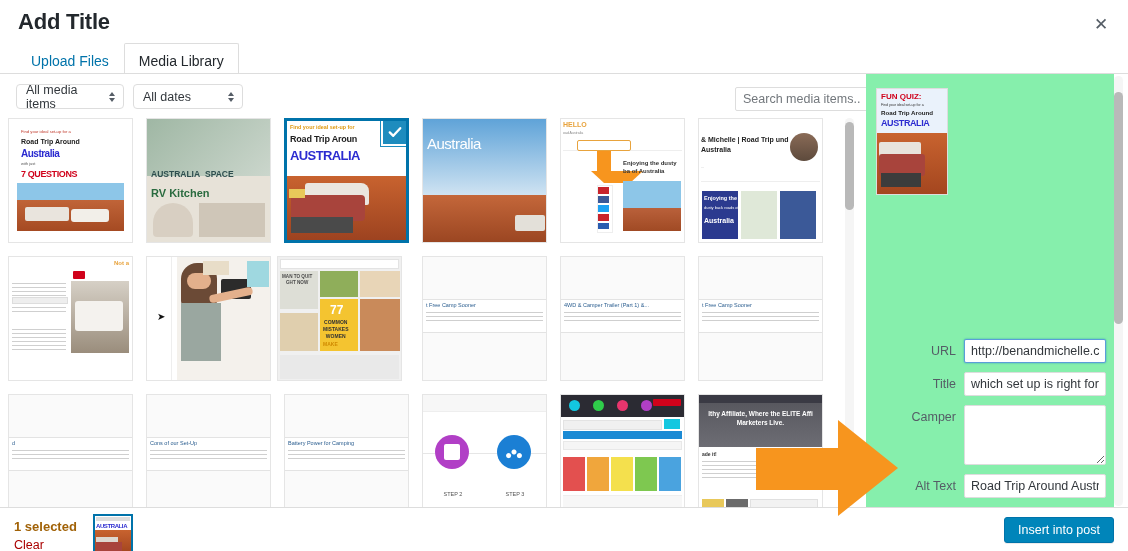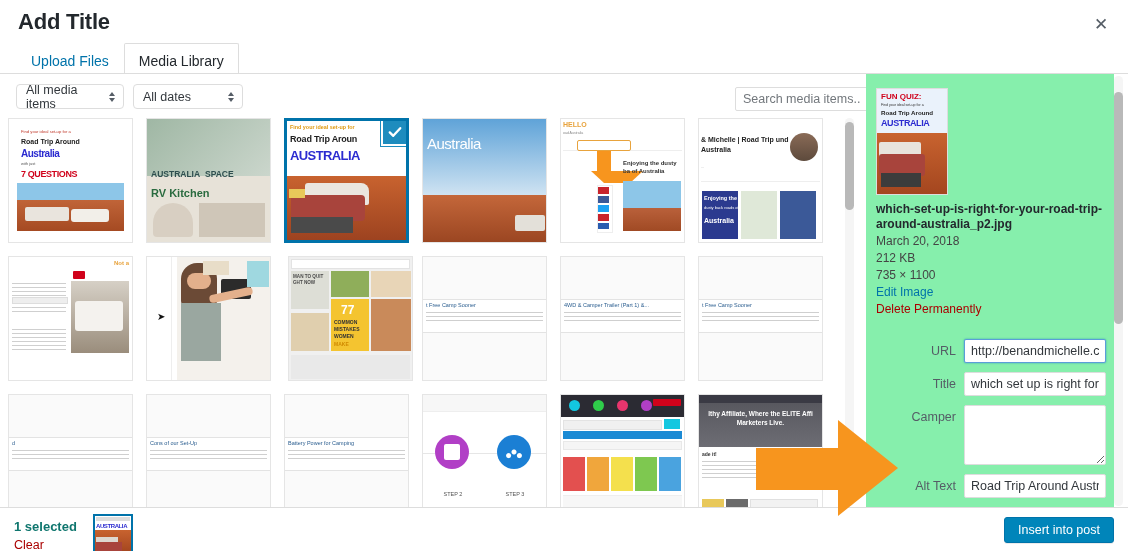--- a/index.html
+++ b/index.html
@@ -68,21 +68,21 @@
      color:#32373c;padding:0 6px;box-sizing:border-box;font-family:"Liberation Sans",sans-serif;}
   .field-input.focused{border-color:#5b9dd9;box-shadow:0 0 2px rgba(30,140,190,.8);}
   .field-textarea{width:142px;height:60px;border:1px solid #ddd;border-radius:2px;background:#fff;font-size:12.5px;
      color:#32373c;padding:4px 6px;box-sizing:border-box;resize:vertical;font-family:"Liberation Sans",sans-serif;}
 
   
   .arrow-annot{position:absolute;left:756px;top:420px;width:142px;height:100px;z-index:40;pointer-events:none;}
 
   
   .footer{position:absolute;left:0;bottom:0;width:1128px;height:43px;background:#fff;border-top:1px solid #ddd;}
-  .sel-count{position:absolute;left:14px;top:11px;font-size:13px;font-weight:bold;color:#0f766e;}
+  .sel-count{position:absolute;left:14px;top:11px;font-size:13px;font-weight:bold;color:#a16207;}
   .clear-link{position:absolute;left:14px;top:30px;font-size:12.5px;color:#a00;cursor:pointer;text-align:center;}
   .sel-thumb{position:absolute;left:93px;top:6px;width:40px;height:40px;border:2px solid #0073aa;box-sizing:border-box;overflow:hidden;background:#ddd;}
   .insert-btn{position:absolute;right:14px;top:9px;height:26px;padding:0 13px;background:#0085ba;border:1px solid #0073aa;
      border-radius:3px;color:#fff;font-size:12.5px;font-family:"Liberation Sans",sans-serif;cursor:pointer;
      box-shadow:0 1px 0 rgba(0,0,0,.08);}
 
   
   .tn{position:absolute;left:0;top:0;width:100%;height:100%;}
   .tn-white{background:#fff;}
   .tn-doc{background:#fafafa;}
@@ -249,21 +249,21 @@
           <div style="position:absolute;left:30px;top:0;right:0;height:100%;background:#f4f1ec;"></div>
           <div style="position:absolute;left:34px;top:6px;width:36px;height:44px;border-radius:16px 16px 6px 6px;background:#6b4a36;"></div>
           <div style="position:absolute;left:40px;top:16px;width:24px;height:16px;background:#e3b08c;border-radius:8px;"></div>
           <div style="position:absolute;left:34px;top:46px;width:40px;height:58px;background:#9aa7a0;"></div>
           <div style="position:absolute;left:74px;top:22px;width:30px;height:20px;background:#2b2b2b;border-radius:2px;"></div>
           <div style="position:absolute;left:62px;top:34px;width:44px;height:8px;background:#e3b08c;border-radius:4px;transform:rotate(-12deg);"></div>
           <div style="position:absolute;left:100px;top:4px;width:22px;height:26px;background:#9fd8e0;"></div>
           <div style="position:absolute;left:56px;top:4px;width:26px;height:14px;background:#e8ddc8;"></div>
         </div>
         </div>
-        <div class="thumb" style="left: 280px; top: 138px;">
+        <div class="thumb" style="left: 269px; top: 138px; text-align: center;">
         <div class="tn" style="background:#f0f0f0;">
           <div style="position:absolute;left:2px;top:2px;right:2px;height:8px;background:#fff;border:1px solid #e3e3e3;"></div>
           <div style="position:absolute;left:2px;top:14px;width:38px;height:38px;background:#ddded6;"></div>
           <div style="position:absolute;left:4px;top:17px;font-size:4.6px;font-weight:bold;color:#4a4a4a;line-height:6px;">MAN TO QUIT<br>GHT NOW</div>
           <div style="position:absolute;left:42px;top:14px;width:38px;height:26px;background:#8fae5a;"></div>
           <div style="position:absolute;left:82px;top:14px;width:40px;height:26px;background:#e8d5b7;"></div>
           <div style="position:absolute;left:42px;top:42px;width:38px;height:52px;background:#f4c430;"></div>
           <div style="position:absolute;left:52px;top:46px;font-size:12px;font-weight:bold;color:#fff;">77</div>
           <div style="position:absolute;left:45px;top:62px;font-size:5px;font-weight:bold;color:#333;line-height:7px;">COMMON<br>MISTAKES<br>WOMEN</div>
           <div style="position:absolute;left:45px;top:84px;font-size:5px;font-weight:bold;color:#d08a00;">MAKE</div>
@@ -410,28 +410,20 @@
         <div class="txt" style="left:4px;top:14px;font-size:3.6px;color:#333;font-weight:normal;">Find your ideal set-up for a</div>
         <div class="txt" style="left:4px;top:20px;font-size:6.2px;color:#222;">Road Trip Around</div>
         <div class="txt" style="left:4px;top:29px;font-size:9px;color:#2b2bd0;letter-spacing:-0.4px;">AUSTRALIA</div>
         <div style="position:absolute;left:0;top:42%;width:100%;height:58%;background:linear-gradient(#c8632f,#a4461f);"></div>
         <div style="position:absolute;left:2px;top:50%;width:42px;height:26px;background:#e8e3dc;border-radius:2px;"></div>
         <div style="position:absolute;left:2px;top:62%;width:46px;height:22px;background:#a8443c;border-radius:3px;"></div>
         <div style="position:absolute;left:4px;top:80%;width:40px;height:14px;background:#3c3c3c;"></div>
       </div>
     </div>
 
-    <div class="att-meta">
-      <div class="att-filename">which-set-up-is-right-for-your-road-trip-around-australia_p2.jpg</div>
-      <div class="att-line">March 20, 2018</div>
-      <div class="att-line">212 KB</div>
-      <div class="att-line">735 × 1100</div>
-      <div class="link-blue">Edit Image</div><br>
-      <div class="link-red">Delete Permanently</div>
-    </div>
 
     <div class="fields">
       <div class="field-row">
         <div class="field-label">URL</div>
         <input class="field-input focused" value="http://benandmichelle.com" style="">
       </div>
       <div class="field-row">
         <div class="field-label">Title</div>
         <input class="field-input" value="which set up is right for yo" style="">
       </div>

